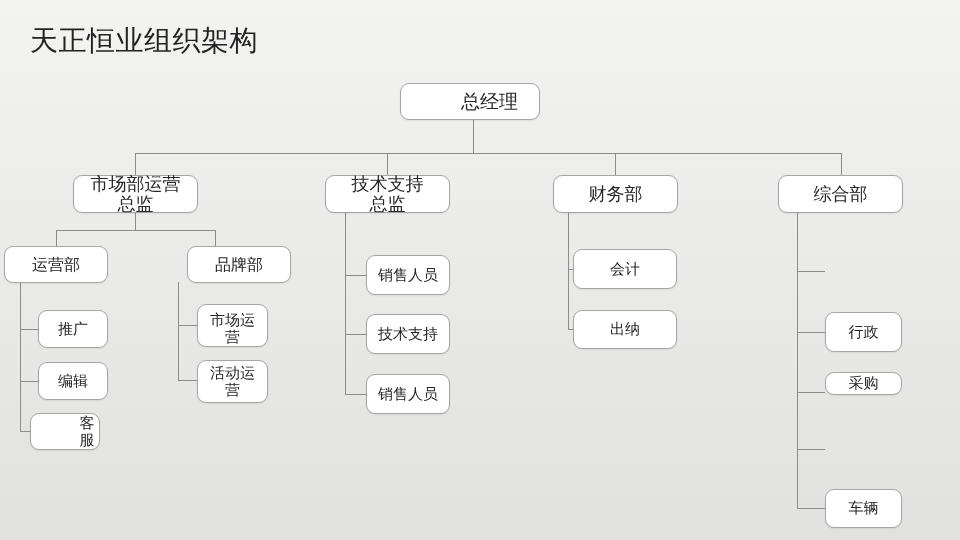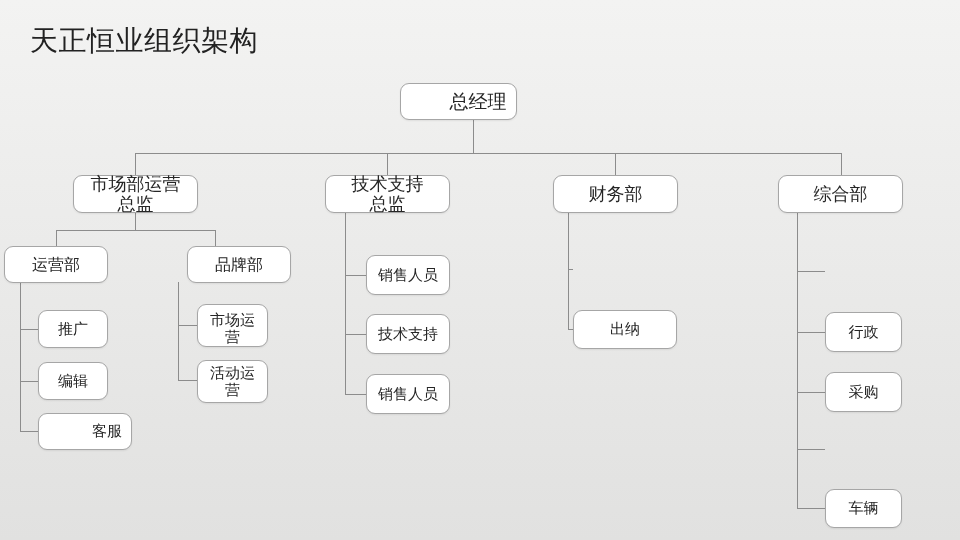--- a/index.html
+++ b/index.html
@@ -83,21 +83,21 @@
     <div class="line h" style="left:568px; top:329px; width:5px;"></div>
 
     <div class="line v" style="left:797px; top:212px; height:297px;"></div>
     <div class="line h" style="left:797px; top:271px; width:28px;"></div>
     <div class="line h" style="left:797px; top:332px; width:28px;"></div>
     <div class="line h" style="left:797px; top:392px; width:28px;"></div>
     <div class="line h" style="left:797px; top:449px; width:28px;"></div>
     <div class="line h" style="left:797px; top:508px; width:28px;"></div>
   </div>
 
-  <div class="node lv0" style="left:400px; top:83px; width:117px; height:37px;padding-left:39px;">
+  <div class="node lv0" style="left:400px; top:83px; width:140px; height:37px;padding-left:39px;">
     <span class="lbl">总经理</span>
   </div>
 
   <div class="node lv1" style="left:73px; top:175px; width:125px; height:38px;">
     <span class="lbl">市场部运营
 总监</span>
   </div>
   <div class="node lv1" style="left:325px; top:175px; width:125px; height:38px;">
     <span class="lbl">技术支持
 总监</span>
@@ -115,21 +115,21 @@
   <div class="node lv2" style="left:163px; top:246px; width:104px; height:37px;margin-left:24px;">
     <span class="lbl">品牌部</span>
   </div>
 
   <div class="node lv3" style="left:38px; top:310px; width:70px; height:38px;">
     <span class="lbl">推广</span>
   </div>
   <div class="node lv3" style="left:38px; top:362px; width:70px; height:38px;">
     <span class="lbl">编辑</span>
   </div>
-  <div class="node lv3" style="left:38px; top:413px; width:94px; height:37px;padding-left:44px;">
+  <div class="node lv3" style="left:30px; top:413px; width:70px; height:37px;padding-left:44px;">
     <span class="lbl">客服</span>
   </div>
 
   <div class="node lv3" style="left:197px; top:304px; width:71px; height:43px;align-items:flex-end;">
     <span class="lbl">市场运
 营</span>
   </div>
   <div class="node lv3" style="left:197px; top:360px; width:71px; height:43px;">
     <span class="lbl">活动运
 营</span>
@@ -138,27 +138,30 @@
   <div class="node lv3" style="left:366px; top:255px; width:84px; height:40px;">
     <span class="lbl">销售人员</span>
   </div>
   <div class="node lv3" style="left:366px; top:314px; width:84px; height:40px;">
     <span class="lbl">技术支持</span>
   </div>
   <div class="node lv3" style="left:366px; top:374px; width:84px; height:40px;">
     <span class="lbl">销售人员</span>
   </div>
 
+  <div class="node lv3" style="left:573px; top:249px; width:104px; height:40px;">
+    <span class="lbl">会计</span>
+  </div>
   <div class="node lv3" style="left:573px; top:310px; width:104px; height:39px;">
     <span class="lbl">出纳</span>
   </div>
 
   <div class="node lv3" style="left:825px; top:312px; width:77px; height:40px;">
     <span class="lbl">行政</span>
   </div>
-  <div class="node lv3" style="left:825px; top:372px; width:77px; height:40px;">
+  <div class="node lv3" style="left:825px; top:372px; width:77px; height:23px;">
     <span class="lbl">采购</span>
   </div>
   <div class="node lv3" style="left:825px; top:489px; width:77px; height:39px;">
     <span class="lbl">车辆</span>
   </div>
 
 </div>
 
 </body></html>

